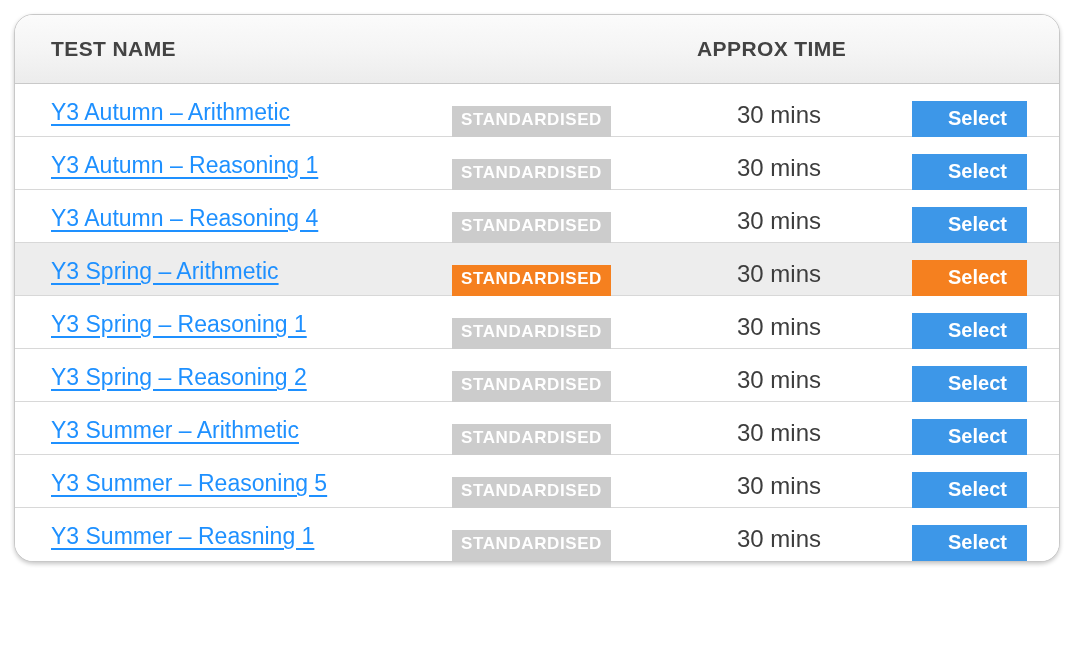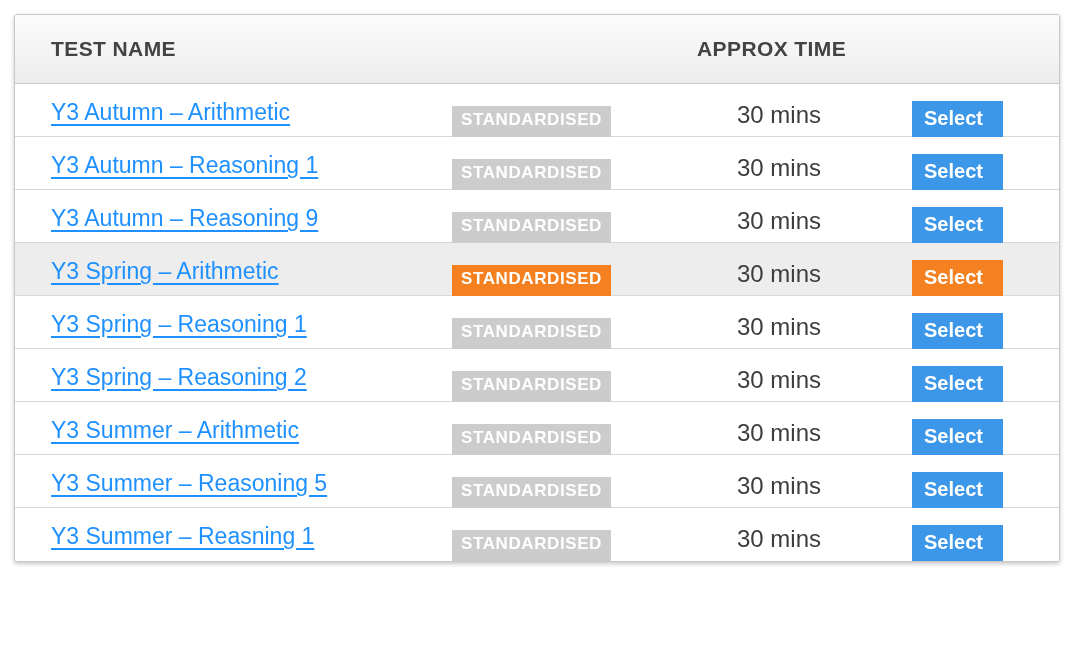--- a/index.html
+++ b/index.html
@@ -13,21 +13,21 @@
     font-family: "Liberation Sans", sans-serif;
     overflow: hidden;
   }
 
   .table-card {
     position: absolute;
     left: 14px;
     top: 14px;
     width: 1046px;
     border: 1px solid #c8c8c8;
-    border-radius: 3px;
+    border-radius: 19px;
     background: #ffffff;
     box-shadow: 0 2px 4px rgba(0,0,0,0.22);
     box-sizing: border-box;
     overflow: hidden;
   }
 
   
   .thead {
     height: 68px;
     background: linear-gradient(to bottom, #fbfbfb 0%, #f4f4f4 55%, #ececec 100%);
@@ -95,21 +95,21 @@
     color: #3d3d3d;
   }
 
   .select-btn {
     left: 897px;
     top: 17px;
     background: #3d97e8;
     color: #ffffff;
     font-size: 20px;
     font-weight: bold;
-    padding: 6px 20px 8px 12px;
+    padding: 6px 20px 8px 36px;
     line-height: 1.1;
     border: none;
     font-family: "Liberation Sans", sans-serif;
     cursor: pointer;
   }
   .trow.highlight .select-btn {
     background: #f5801f;
   }
 </style>
 </head>
@@ -129,21 +129,21 @@
         <span class="cell time">30 mins</span>
         <button class="cell select-btn">Select</button>
       </div>
       <div class="trow">
         <a class="cell test-link">Y3 Autumn – Reasoning 1</a>
         <span class="cell badge">STANDARDISED</span>
         <span class="cell time">30 mins</span>
         <button class="cell select-btn">Select</button>
       </div>
       <div class="trow">
-        <a class="cell test-link">Y3 Autumn – Reasoning 9</a>
+        <a class="cell test-link">Y3 Autumn – Reasoning 4</a>
         <span class="cell badge">STANDARDISED</span>
         <span class="cell time">30 mins</span>
         <button class="cell select-btn">Select</button>
       </div>
       <div class="trow highlight">
         <a class="cell test-link">Y3 Spring – Arithmetic</a>
         <span class="cell badge">STANDARDISED</span>
         <span class="cell time">30 mins</span>
         <button class="cell select-btn">Select</button>
       </div>

